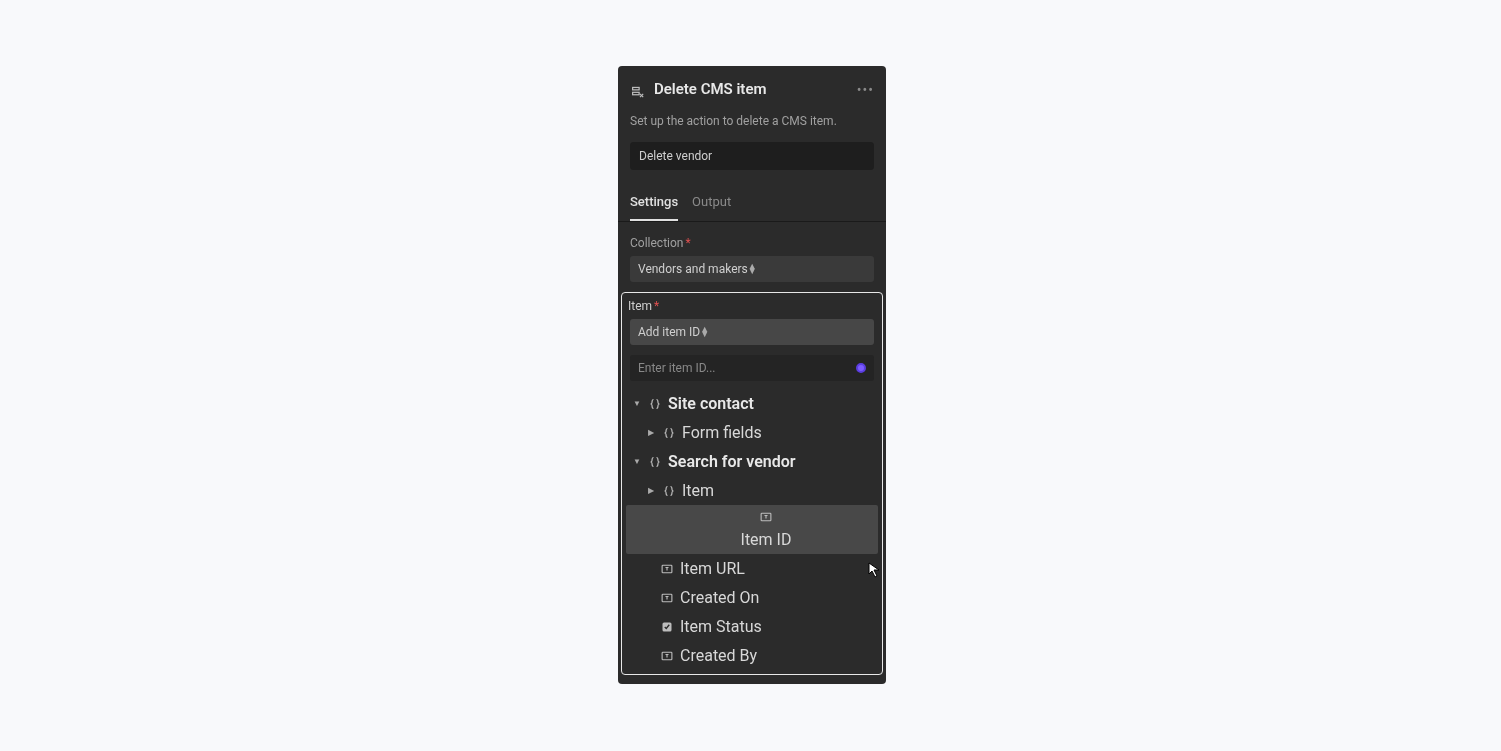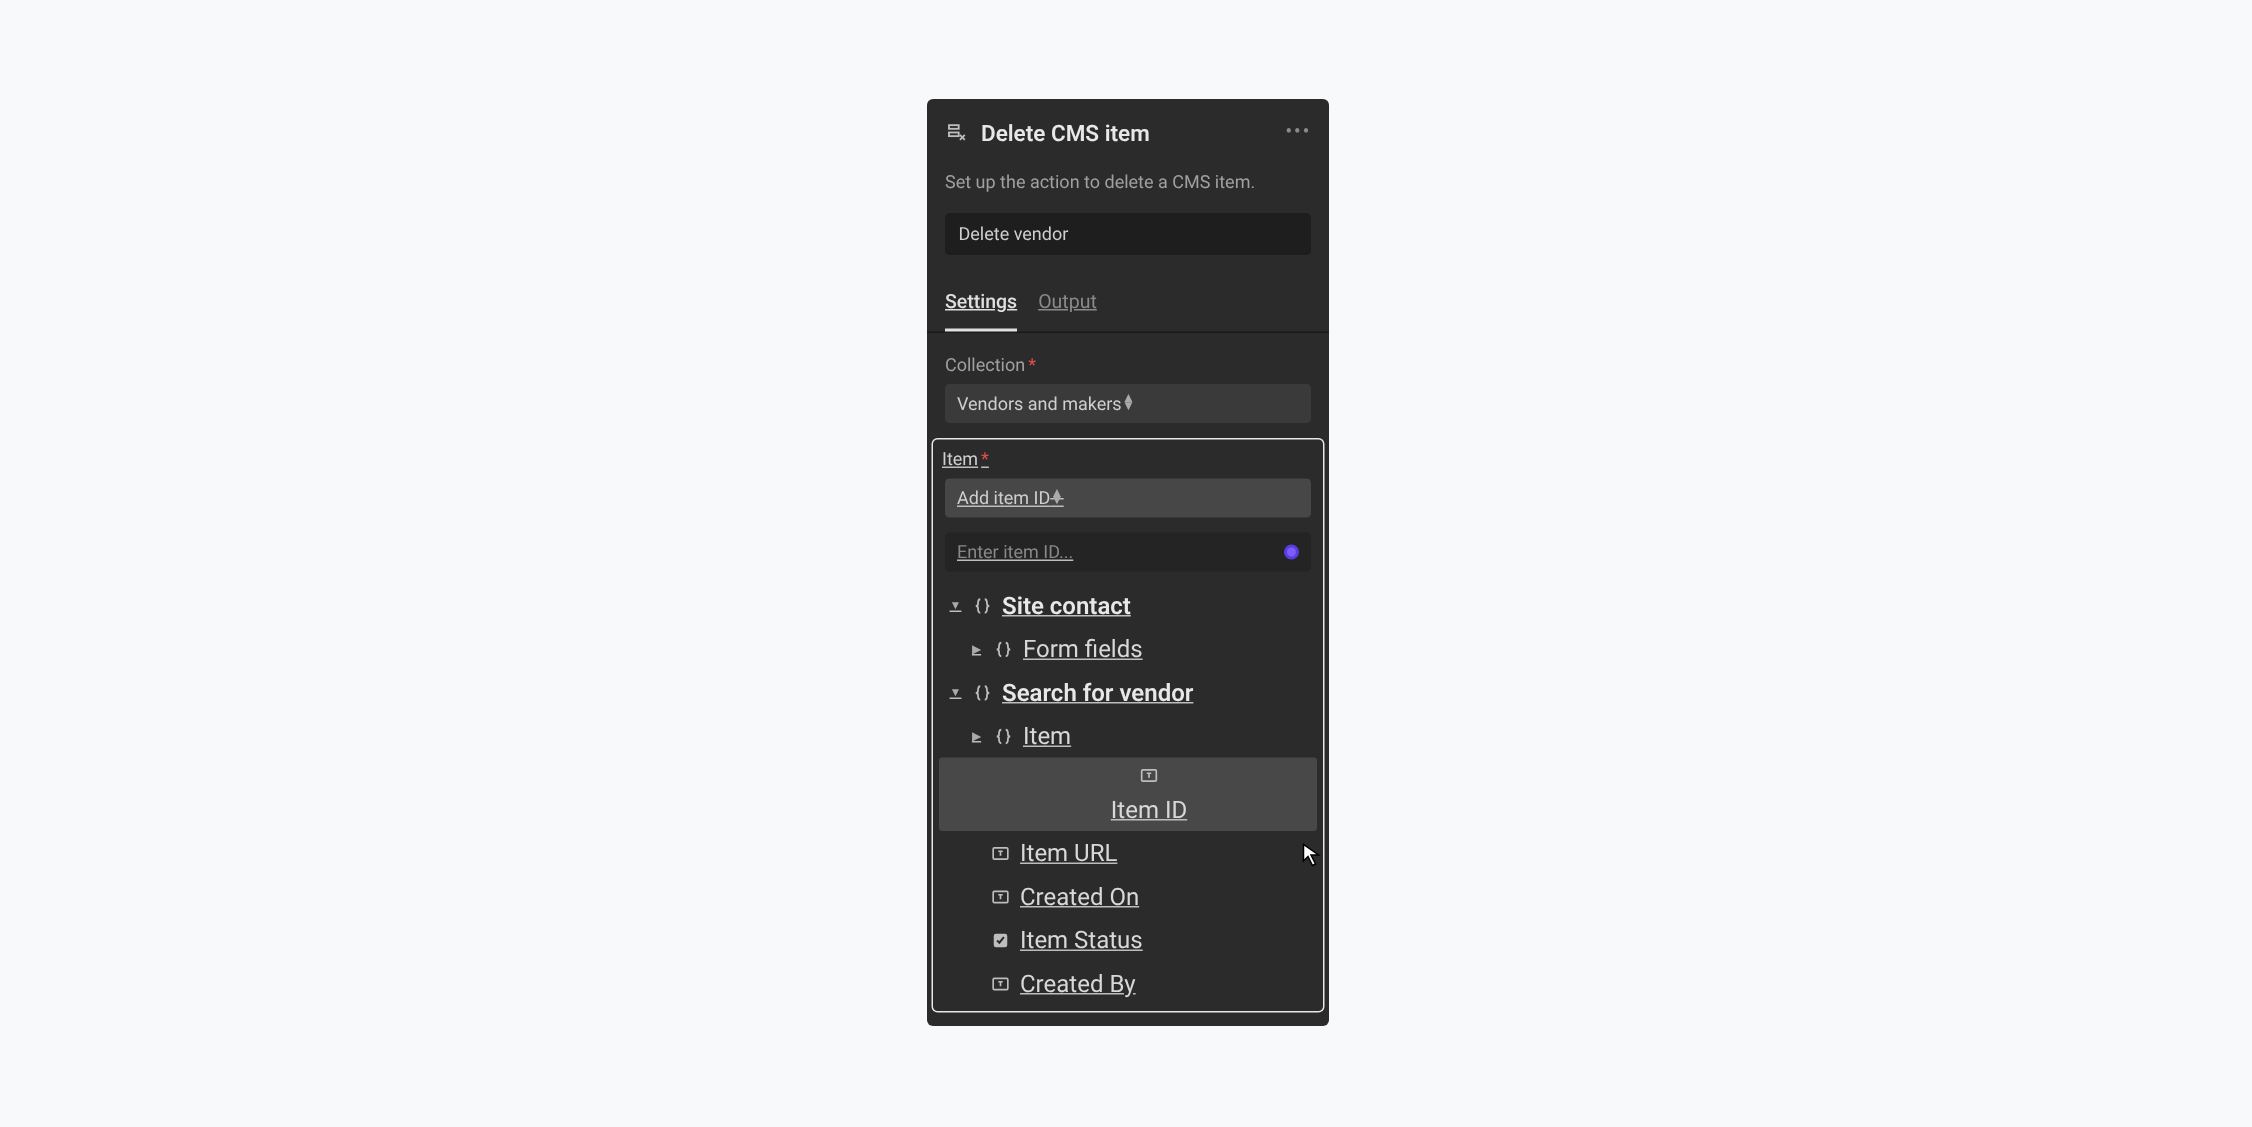--- a/index.html
+++ b/index.html
@@ -21,21 +21,21 @@
       width: 268px;
       height: 618px;
       background: #2b2b2b;
       border-radius: 4px;
       overflow: hidden;
       color: #bdbdbd;
       font-size: 12px;
     }
     .panel-header {
       display: flex;
-      align-items: flex-start;
+      align-items: flex-end;
       padding: 14px 12px 10px 12px;
       gap: 10px;
     }
     .header-icon {
       width: 14px;
       height: 14px;
       display: flex;
       align-items: center;
       justify-content: center;
       color: #bdbdbd;
@@ -82,21 +82,20 @@
       border-bottom: 1px solid #1a1a1a;
       padding: 0 12px;
       gap: 14px;
     }
     .tab {
       padding: 10px 0;
       color: #8a8a8a;
       font-size: 13px;
       cursor: pointer;
       border-bottom: 2px solid transparent;
-      text-decoration: underline;
     }
     .tab.active {
       color: #e0e0e0;
       border-bottom: 2px solid #e0e0e0;
       font-weight: 500;
     }
     .section {
       padding: 14px 12px 0 12px;
     }
     .select-row {
@@ -114,21 +113,20 @@
     .select-caret {
       font-size: 9px;
       color: #aaa;
       line-height: 0.6;
     }
     .dropdown-wrap {
       margin: 0 3px 4px 3px;
       border: 1px solid #e8e8e8;
       border-radius: 4px;
       padding: 4px 2px 4px 2px;
-      text-decoration: underline;
     }
     .dropdown-label {
       padding: 2px 8px 6px 4px;
       color: #cfcfcf;
       font-size: 12px;
     }
     .select-row.inside {
       margin: 0 6px 10px 6px;
       background: #474747;
     }

